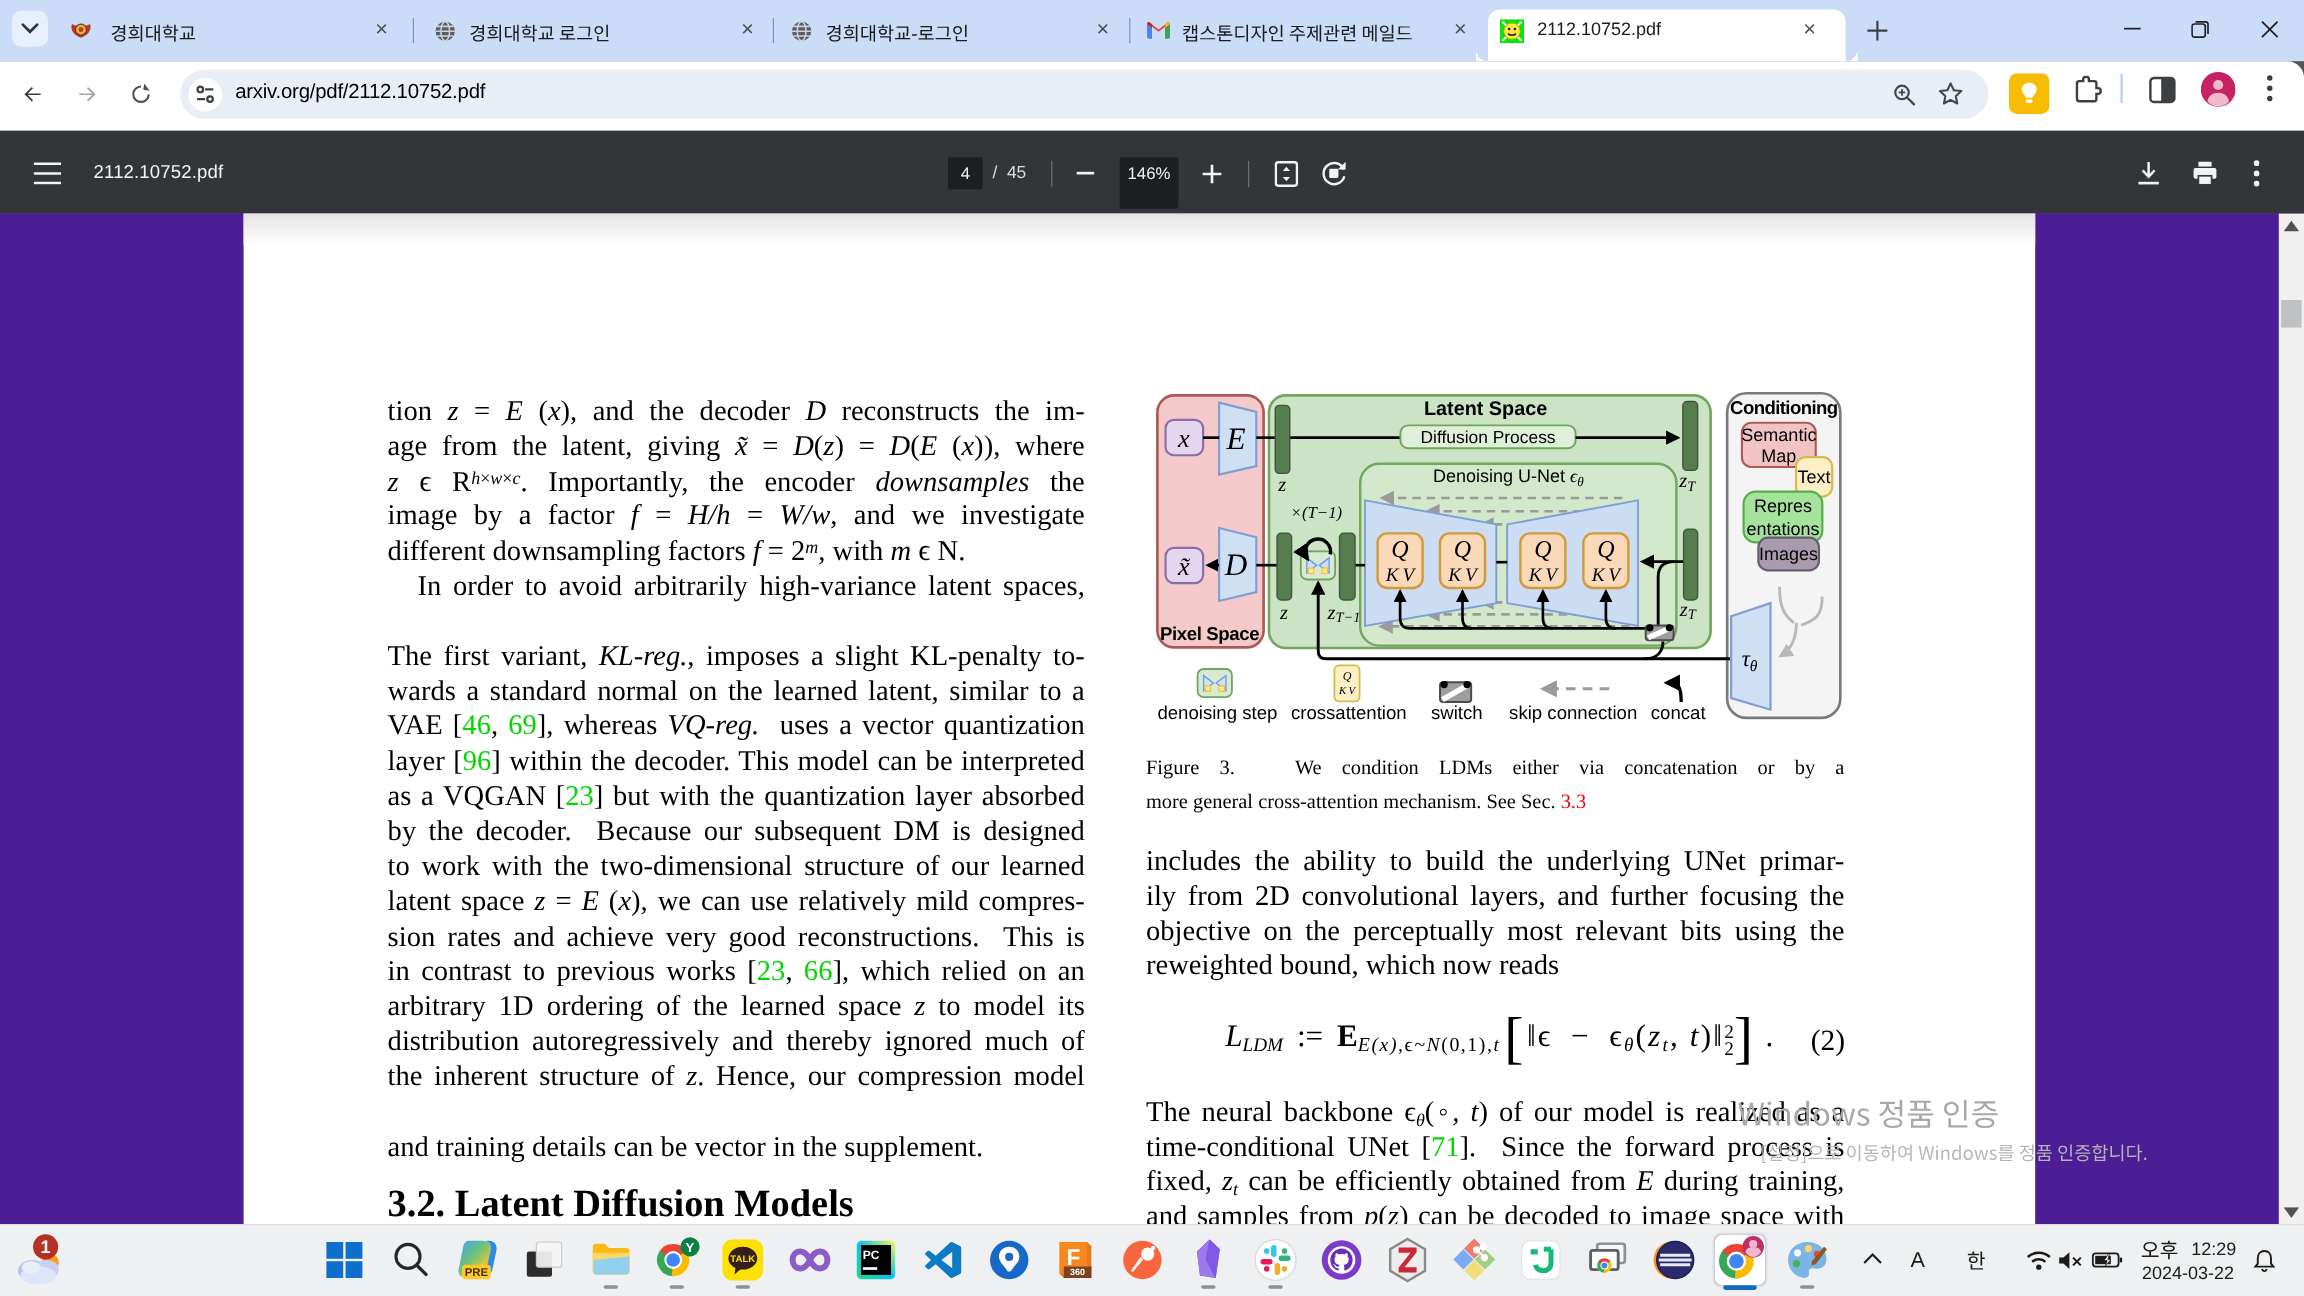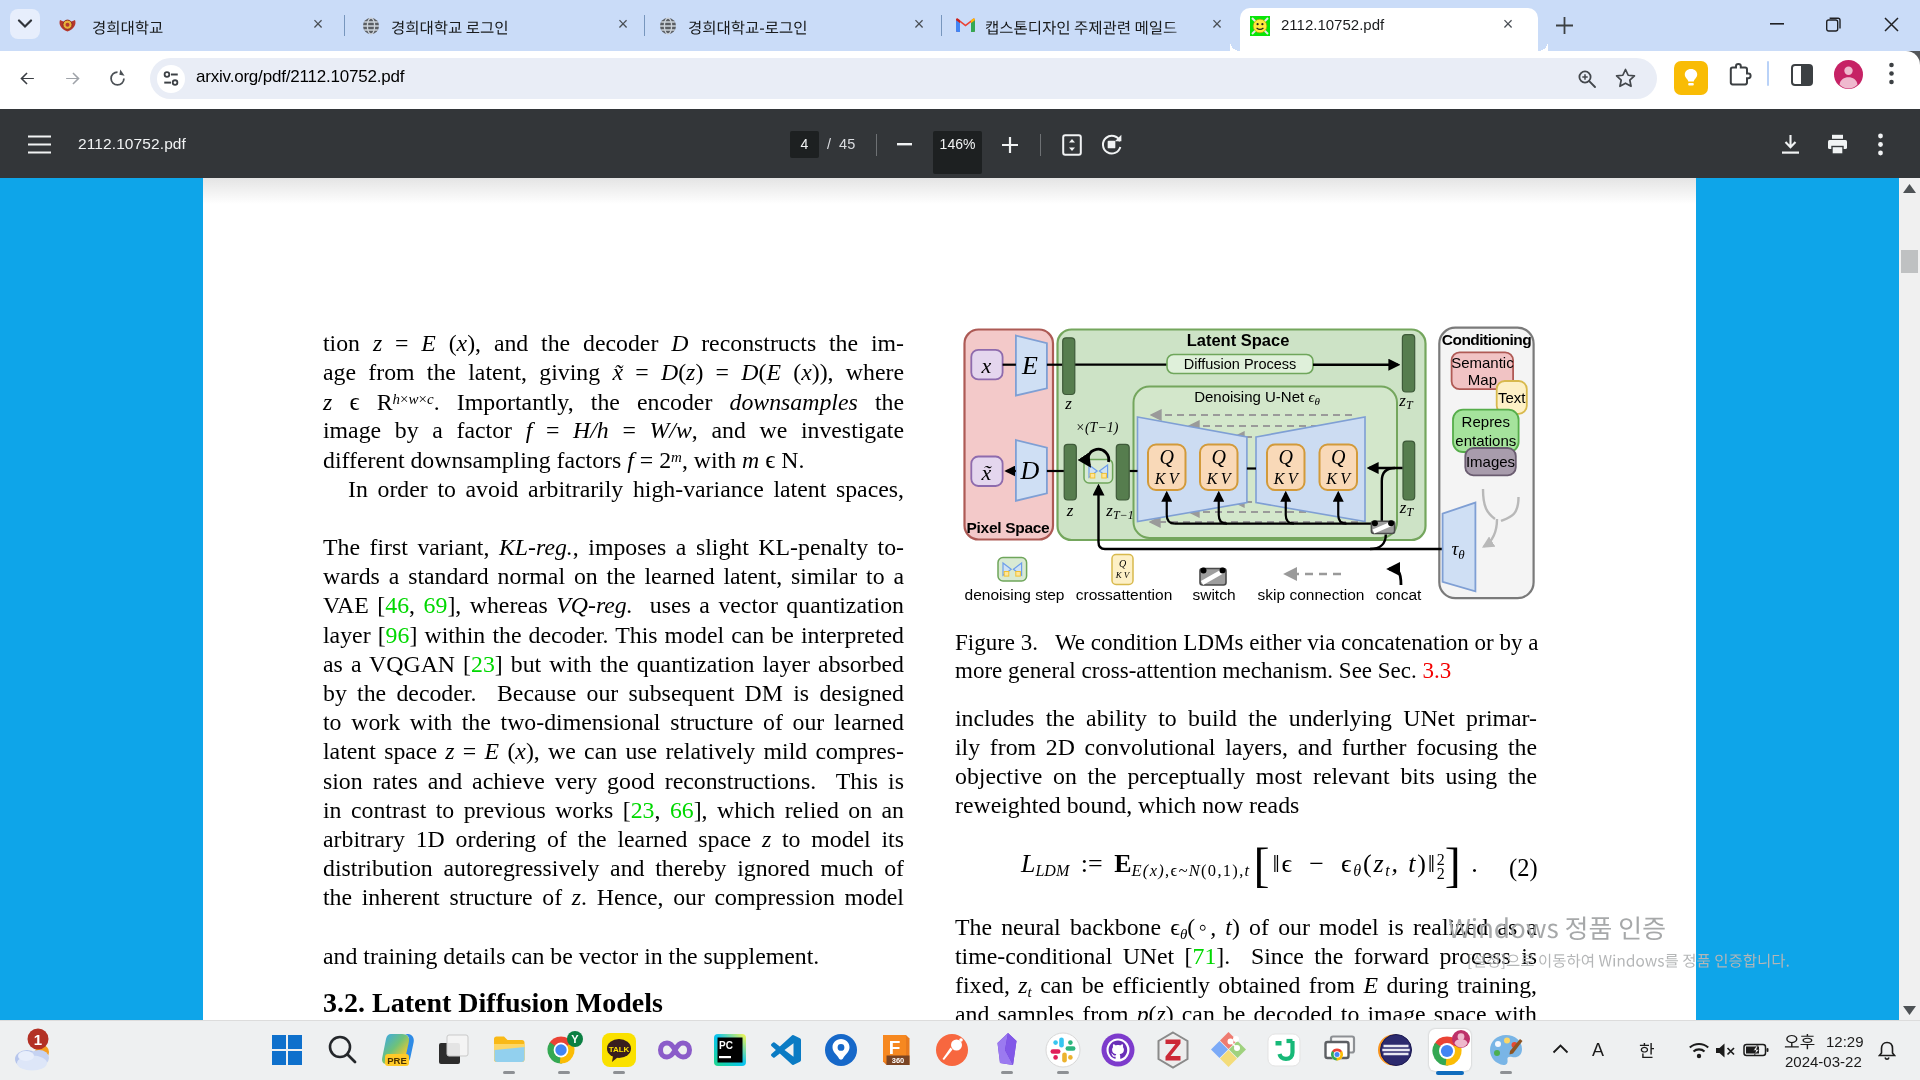--- a/index.html
+++ b/index.html
@@ -14,30 +14,30 @@
 
 #toolbar{position:absolute;left:0;top:51px;width:1920px;height:58px;background:#fff;border-radius:0 14px 0 0}
 #omni{position:absolute;left:150px;top:7px;width:1507px;height:41px;border-radius:21px;background:#e9edf6}
 #urltxt{position:absolute;left:46px;top:9px;font-size:17px;letter-spacing:-.2px;color:#000000}
 
 #pdfbar{position:absolute;left:0;top:109px;width:1920px;height:69px;background:#333639}
 #pdfbar .txt{color:#f1f3f4;font-size:15.5px;position:absolute}
 .darkbox{position:absolute;background:#1d2021;border-radius:2px;color:#f1f3f4;font-size:14px;text-align:center}
 .vsep{position:absolute;width:1px;height:22px;background:#6e7174;top:25px}
 
-#viewer{position:absolute;left:0;top:178px;width:1920px;height:842px;background:#0ea5e9}
+#viewer{position:absolute;left:0;top:178px;width:1920px;height:842px;background:#4c1d95}
 #page{position:absolute;left:203px;top:0;width:1493px;height:842px;background:#fff}
 #pageshadow{position:absolute;left:0;top:0;width:100%;height:26px;background:linear-gradient(#e4e4e4,#fff)}
 .ln{position:absolute;font-family:"Liberation Serif",serif;font-size:23.8px;line-height:29px;color:#000;white-space:nowrap}
 .jl{text-align-last:justify;text-align:justify;width:581px;white-space:normal;height:29px;overflow:visible}
 .i{font-style:italic}
 .g{color:#00d800}.r{color:#f30000}
 sup{font-size:15px;vertical-align:6px;line-height:0}
 sub{font-size:15px;vertical-align:-4px;line-height:0}
-.cap{position:absolute;font-family:"Liberation Serif",serif;font-size:23px;color:#000;white-space:nowrap}
+.cap{position:absolute;font-family:"Liberation Serif",serif;font-size:17px;color:#000;white-space:nowrap}
 
 #sbar{position:absolute;left:1899px;top:0;width:21px;height:842px;background:#f0f0f0}
 
 #taskbar{position:absolute;left:0;top:1020px;width:1920px;height:60px;background:#eef0f1;border-top:1px solid #dcdcdc}
 .dash{position:absolute;top:1071px;width:12px;height:3px;border-radius:2px;background:#8d9094}
 .tray{position:absolute;color:#1b1b1b;font-size:15px}
 </style></head><body>
 <div id="tabbar">
 <div class="abs" style="left:10px;top:9px;width:30px;height:30px;border-radius:8px;background:#e7eefc"></div>
 <svg class="abs" style="left:17px;top:19px" width="16" height="10">
@@ -229,21 +229,21 @@
 <div class="ln jl" style="left:120px;top:471.7px">as a VQGAN [<span class="g">23</span>] but with the quantization layer absorbed</div>
 <div class="ln jl" style="left:120px;top:500.9px">by the decoder.&nbsp; Because our subsequent DM is designed</div>
 <div class="ln jl" style="left:120px;top:530.1px">to work with the two-dimensional structure of our learned</div>
 <div class="ln jl" style="left:120px;top:559.3px">latent space <span class="i">z</span> = <span class="i">E</span> (<span class="i">x</span>), we can use relatively mild compres-</div>
 <div class="ln jl" style="left:120px;top:588.5px">sion rates and achieve very good reconstructions.&nbsp; This is</div>
 <div class="ln jl" style="left:120px;top:617.7px">in contrast to previous works [<span class="g">23</span>, <span class="g">66</span>], which relied on an</div>
 <div class="ln jl" style="left:120px;top:646.9px">arbitrary 1D ordering of the learned space <span class="i">z</span> to model its</div>
 <div class="ln jl" style="left:120px;top:676.1px">distribution autoregressively and thereby ignored much of</div>
 <div class="ln jl" style="left:120px;top:705.3px">the inherent structure of <span class="i">z</span>. Hence, our compression model</div>
 <div class="ln" style="left:120px;top:763.7px">and training details can be vector in the supplement.</div>
-<div class="ln" style="left:120px;top:810px;font-weight:bold;font-size:28px">3.2. Latent Diffusion Models</div>
+<div class="ln" style="left:120px;top:810px;font-weight:bold;font-size:32px">3.2. Latent Diffusion Models</div>
 <div class="cap jl" style="left:752px;top:452px;width:582px">Figure 3.&nbsp;&nbsp; We condition LDMs either via concatenation or by a</div>
 <div class="cap" style="left:752px;top:480px">more general cross-attention mechanism. See Sec. <span class="r">3.3</span></div>
 <div class="ln jl" style="left:752px;top:525.5px;width:582px">includes the ability to build the underlying UNet primar-</div>
 <div class="ln jl" style="left:752px;top:554.7px;width:582px">ily from 2D convolutional layers, and further focusing the</div>
 <div class="ln jl" style="left:752px;top:583.9px;width:582px">objective on the perceptually most relevant bits using the</div>
 <div class="ln" style="left:752px;top:613.1px;width:582px">reweighted bound, which now reads</div>
 <div class="ln" style="left:818px;top:671px;font-size:26px"><span class="i">L</span><sub style="font-size:16px"><span class="i">LDM</span></sub> <span style="margin:0 5px">:=</span> <b>E</b><sub style="font-size:16.5px;letter-spacing:1.3px"><span class="i">E(x)</span>,ϵ<span class="i">~N</span>(0,1),<span class="i">t</span></sub><span style="font-size:48px;font-weight:400;vertical-align:-9px;margin-left:3px">[</span><span style="letter-spacing:1.8px;margin-left:3px">‖ϵ <span style="margin:0 7px">−</span> ϵ<sub style="font-size:16px"><span class="i">θ</span></sub>(<span class="i">z</span><sub style="font-size:16px"><span class="i">t</span></sub><span class="i">, t</span>)‖</span><span style="display:inline-block;vertical-align:-7px;line-height:14px;font-size:16px;text-align:center">2<br>2</span><span style="font-size:48px;font-weight:400;vertical-align:-9px">]</span> <span style="margin-left:4px">.</span></div>
 <div class="ln" style="left:1306px;top:675px;font-size:24.5px">(2)</div>
 <div class="ln jl" style="left:752px;top:734.5px;width:582px">The neural backbone ϵ<sub><span class="i">θ</span></sub>(◦<span class="i">, t</span>) of our model is realized as a</div>
 <div class="ln jl" style="left:752px;top:763.7px;width:582px">time-conditional UNet [<span class="g">71</span>].&nbsp; Since the forward process is</div>

